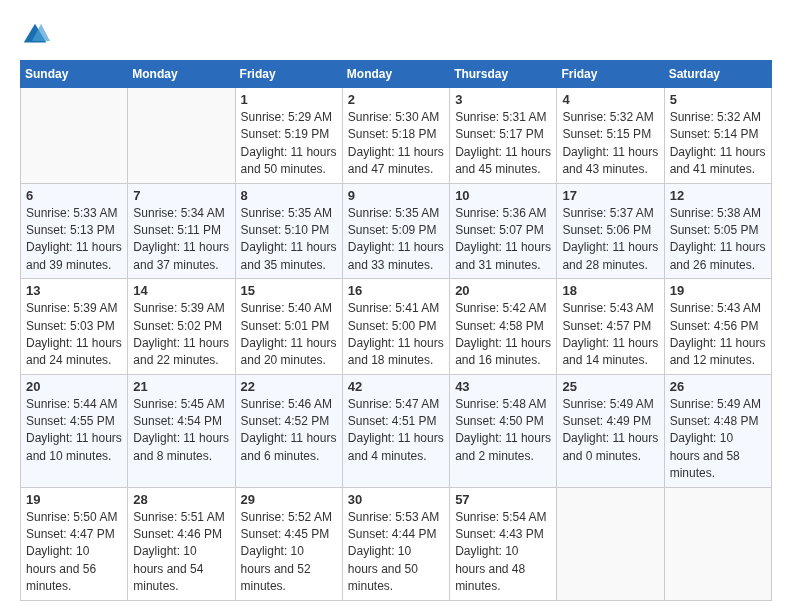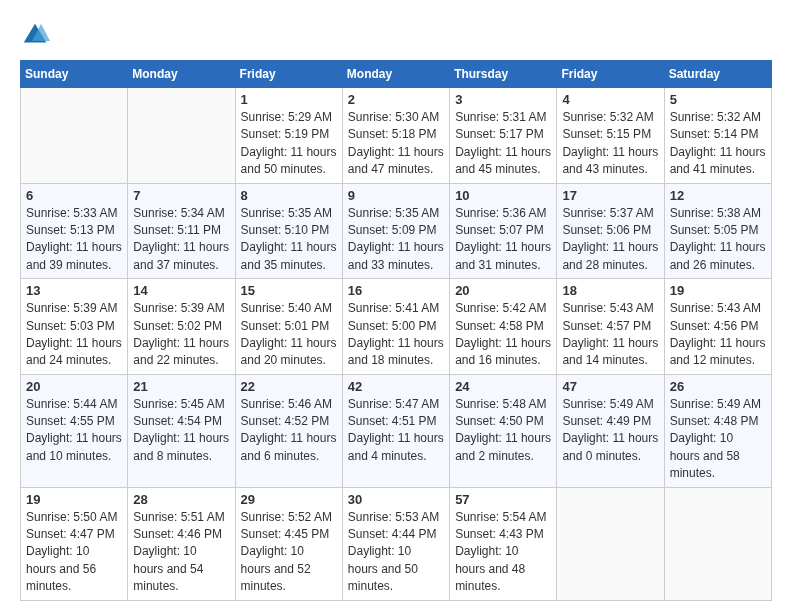--- a/index.html
+++ b/index.html
@@ -226,25 +226,25 @@
         </td>
         <td>
           <span class="day-number">22</span>
           <div class="day-info">Sunrise: 5:46 AM<br>Sunset: 4:52 PM<br>Daylight: 11 hours and 6 minutes.</div>
         </td>
         <td>
           <span class="day-number">42</span>
           <div class="day-info">Sunrise: 5:47 AM<br>Sunset: 4:51 PM<br>Daylight: 11 hours and 4 minutes.</div>
         </td>
         <td>
-          <span class="day-number">24</span>
+          <span class="day-number">43</span>
           <div class="day-info">Sunrise: 5:48 AM<br>Sunset: 4:50 PM<br>Daylight: 11 hours and 2 minutes.</div>
         </td>
         <td>
-          <span class="day-number">47</span>
+          <span class="day-number">25</span>
           <div class="day-info">Sunrise: 5:49 AM<br>Sunset: 4:49 PM<br>Daylight: 11 hours and 0 minutes.</div>
         </td>
         <td>
           <span class="day-number">26</span>
           <div class="day-info">Sunrise: 5:49 AM<br>Sunset: 4:48 PM<br>Daylight: 10 hours and 58 minutes.</div>
         </td>
       </tr>
       <tr>
         <td>
           <span class="day-number">19</span>

